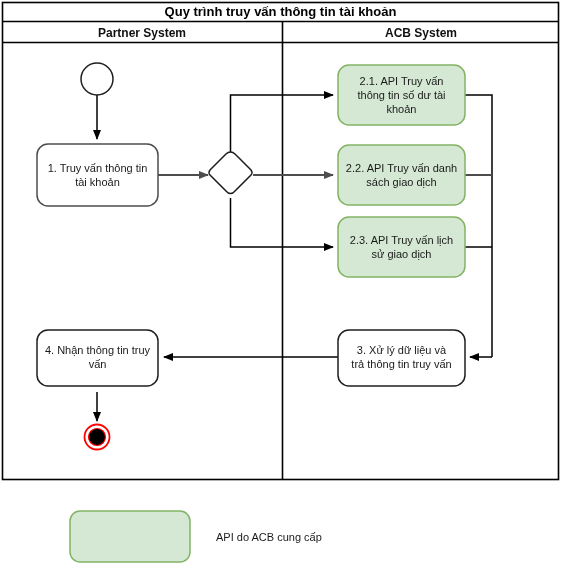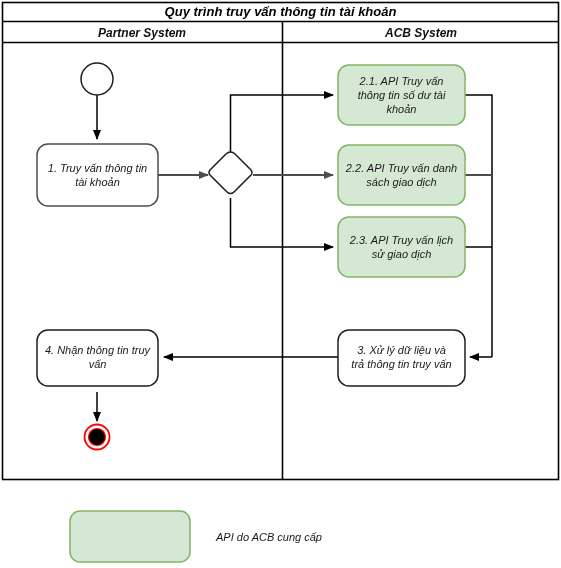--- a/index.html
+++ b/index.html
@@ -10,21 +10,20 @@
   body {
     font-family: "Liberation Sans", sans-serif;
     width: 561px;
     height: 568px;
     overflow: hidden;
   }
   #canvas {
     position: relative;
     width: 561px;
     height: 568px;
-    font-style: italic;
   }
   #diagram-svg {
     position: absolute;
     left: 0;
     top: 0;
   }
   .node-text {
     font-family: "Liberation Sans", sans-serif;
     font-size: 11px;
     fill: #1a1a1a;

